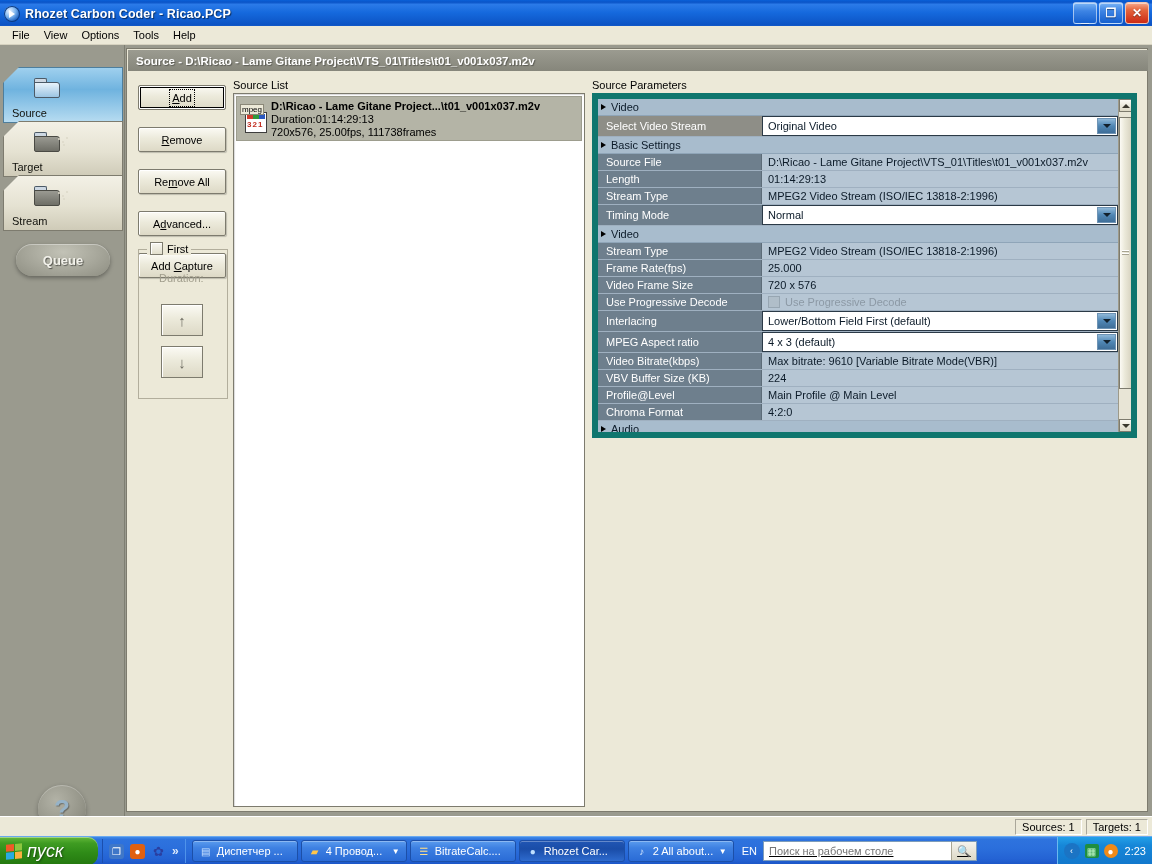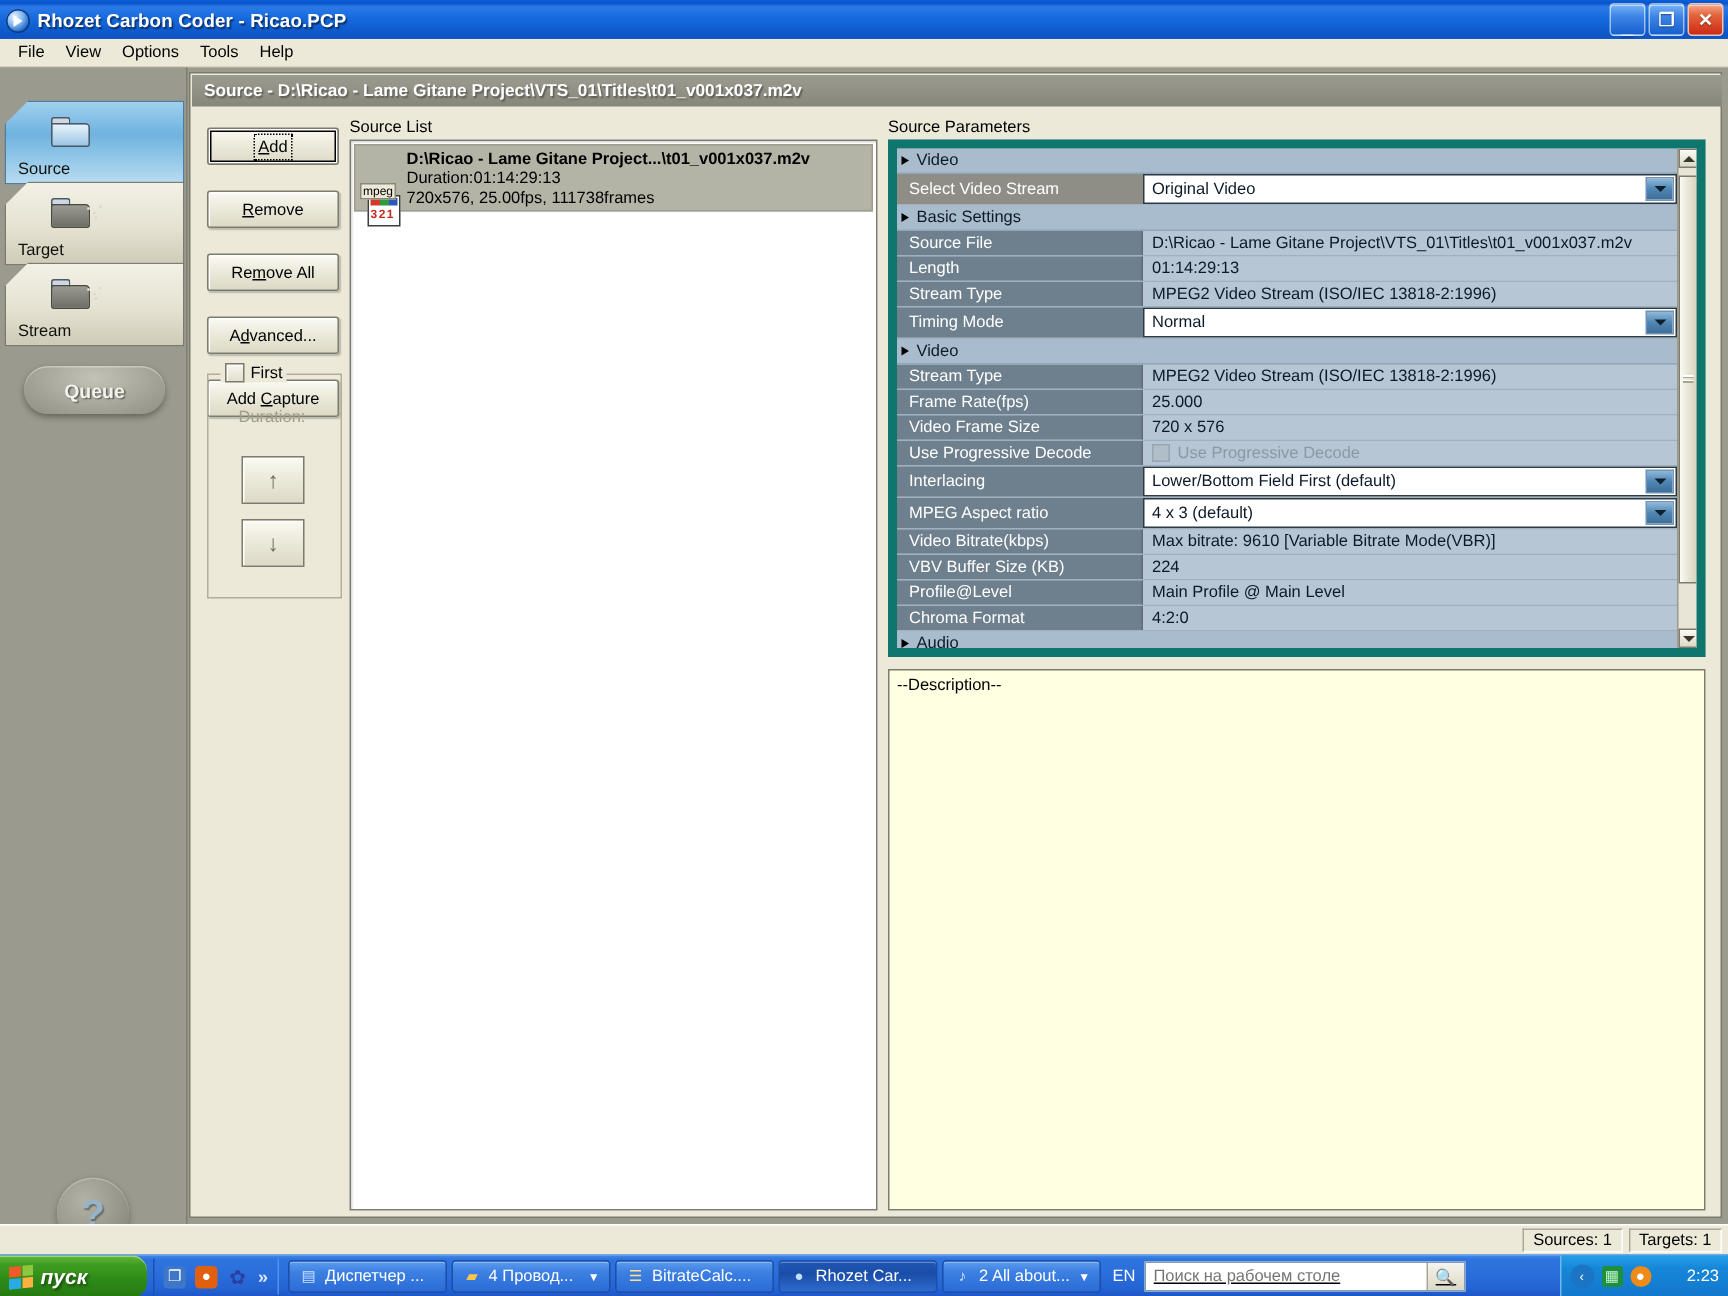--- a/index.html
+++ b/index.html
@@ -171,21 +171,21 @@
   .listbox{
     position:absolute;left:106px;top:44px;width:352px;height:714px;
     background:#fff;border:1px solid #7d7b6e;box-sizing:border-box;
     box-shadow:inset 1px 1px 1px rgba(0,0,0,.15);
   }
   .listitem{
     margin:2px;height:45px;background:#b4b4a6;border:1px solid #9d9d8e;
     display:flex;align-items:flex-start;padding:3px 4px;box-sizing:border-box;
   }
   .mpeg-icon{
-    width:26px;height:30px;position:relative;flex:none;margin-top:20px;margin-right:4px;text-align:right;
+    width:26px;height:30px;position:relative;flex:none;margin-top:2px;margin-right:4px;text-align:right;
   }
   .mpeg-icon .tag{
     position:absolute;left:-1px;top:2px;font-size:8px;background:#ece9d8;border:1px solid #8b8878;
     padding:0 1px;line-height:9px;color:#000;z-index:2;
   }
   .mpeg-icon .card{
     position:absolute;left:4px;top:10px;width:20px;height:19px;
     background:#fff;border:1px solid #3d3d3d;
   }
   .mpeg-icon .card .strip{position:absolute;left:1px;top:1px;right:1px;height:5px;
@@ -291,21 +291,21 @@
     border-radius:0 10px 10px 0;
     display:flex;align-items:center;gap:5px;padding-left:6px;box-sizing:border-box;
     box-shadow:inset 0 1px 0 rgba(255,255,255,.4);
   }
   .startbtn .flag{width:16px;height:15px;display:grid;grid-template-columns:1fr 1fr;grid-template-rows:1fr 1fr;gap:1px;transform:skewY(-6deg);}
   .startbtn .flag i{display:block;}
   .startbtn .flag i:nth-child(1){background:#f05a28;}
   .startbtn .flag i:nth-child(2){background:#8dc63f;}
   .startbtn .flag i:nth-child(3){background:#29abe2;}
   .startbtn .flag i:nth-child(4){background:#fbb040;}
-  .startbtn .stext{color:#fff;font-size:14px;font-weight:bold;font-style:italic;text-shadow:1px 1px 2px rgba(0,0,0,.5);}
+  .startbtn .stext{color:#fff;font-size:18px;font-weight:normal;font-style:italic;text-shadow:1px 1px 2px rgba(0,0,0,.5);}
 
   .quicklaunch{display:flex;align-items:center;gap:6px;padding:0 6px;margin-left:4px;height:24px;
     border-left:1px solid #1b4fae;border-right:1px solid #4f93ea;}
   .ql-ico{width:15px;height:15px;border-radius:3px;display:flex;align-items:center;justify-content:center;font-size:10px;color:#fff;}
   .ql-chev{color:#dce9fb;font-size:12px;font-weight:bold;}
 
   .tasks{display:flex;align-items:center;gap:3px;margin-left:6px;}
   .taskbtn{
     height:22px;min-width:106px;max-width:112px;padding:0 6px;box-sizing:border-box;
     background:linear-gradient(180deg,#5b9cee 0%,#3d80e2 35%,#2a6bd6 100%);
@@ -328,21 +328,21 @@
     font-family:"Liberation Sans", sans-serif;padding-left:5px;background:transparent;
   }
   .searchbox .sbtn2{width:24px;height:18px;background:linear-gradient(180deg,#f5f4ee,#dcd8c6);
     border-left:1px solid #a9a694;display:flex;align-items:center;justify-content:center;font-size:11px;color:#3a5a8c;}
   .tray{margin-left:auto;display:flex;align-items:center;gap:5px;height:28px;padding:0 6px;
     background:linear-gradient(180deg,#23a0e8 0%,#1687d8 30%,#1277cc 100%);
     border-left:1px solid #6ab9ef;}
   .tray .chev{width:16px;height:16px;border-radius:50%;background:#1b74c4;color:#fff;
     display:flex;align-items:center;justify-content:center;font-size:9px;}
   .tray .tico{width:14px;height:14px;display:flex;align-items:center;justify-content:center;font-size:10px;border-radius:2px;}
-  .tray .clock{color:#fff;font-size:11px;margin-left:19px;}
+  .tray .clock{color:#fff;font-size:11px;margin-left:2px;}
 </style>
 </head>
 <body>
 
 <div id="app">
 
   <div class="titlebar">
     <div class="tb-icon"></div>
     <div class="tb-title">Rhozet Carbon Coder  - Ricao.PCP</div>
     <div class="tb-buttons">
@@ -582,23 +582,20 @@
             </div>
           <div class="thumb">
               <span class="grip"></span>
             </div>
           <div class="sbtn down">
               <span class="t"></span>
             </div>
         </div>
       </div>
 
-      <div class="descbox">
-        <span>--Description--</span>
-      </div>
     </div>
   </div>
 
   <div class="statusbar">
     <div class="sp">Sources: 1</div>
     <div class="sp">Targets: 1</div>
   </div>
 
   <div class="taskbar">
     <div class="startbtn">

